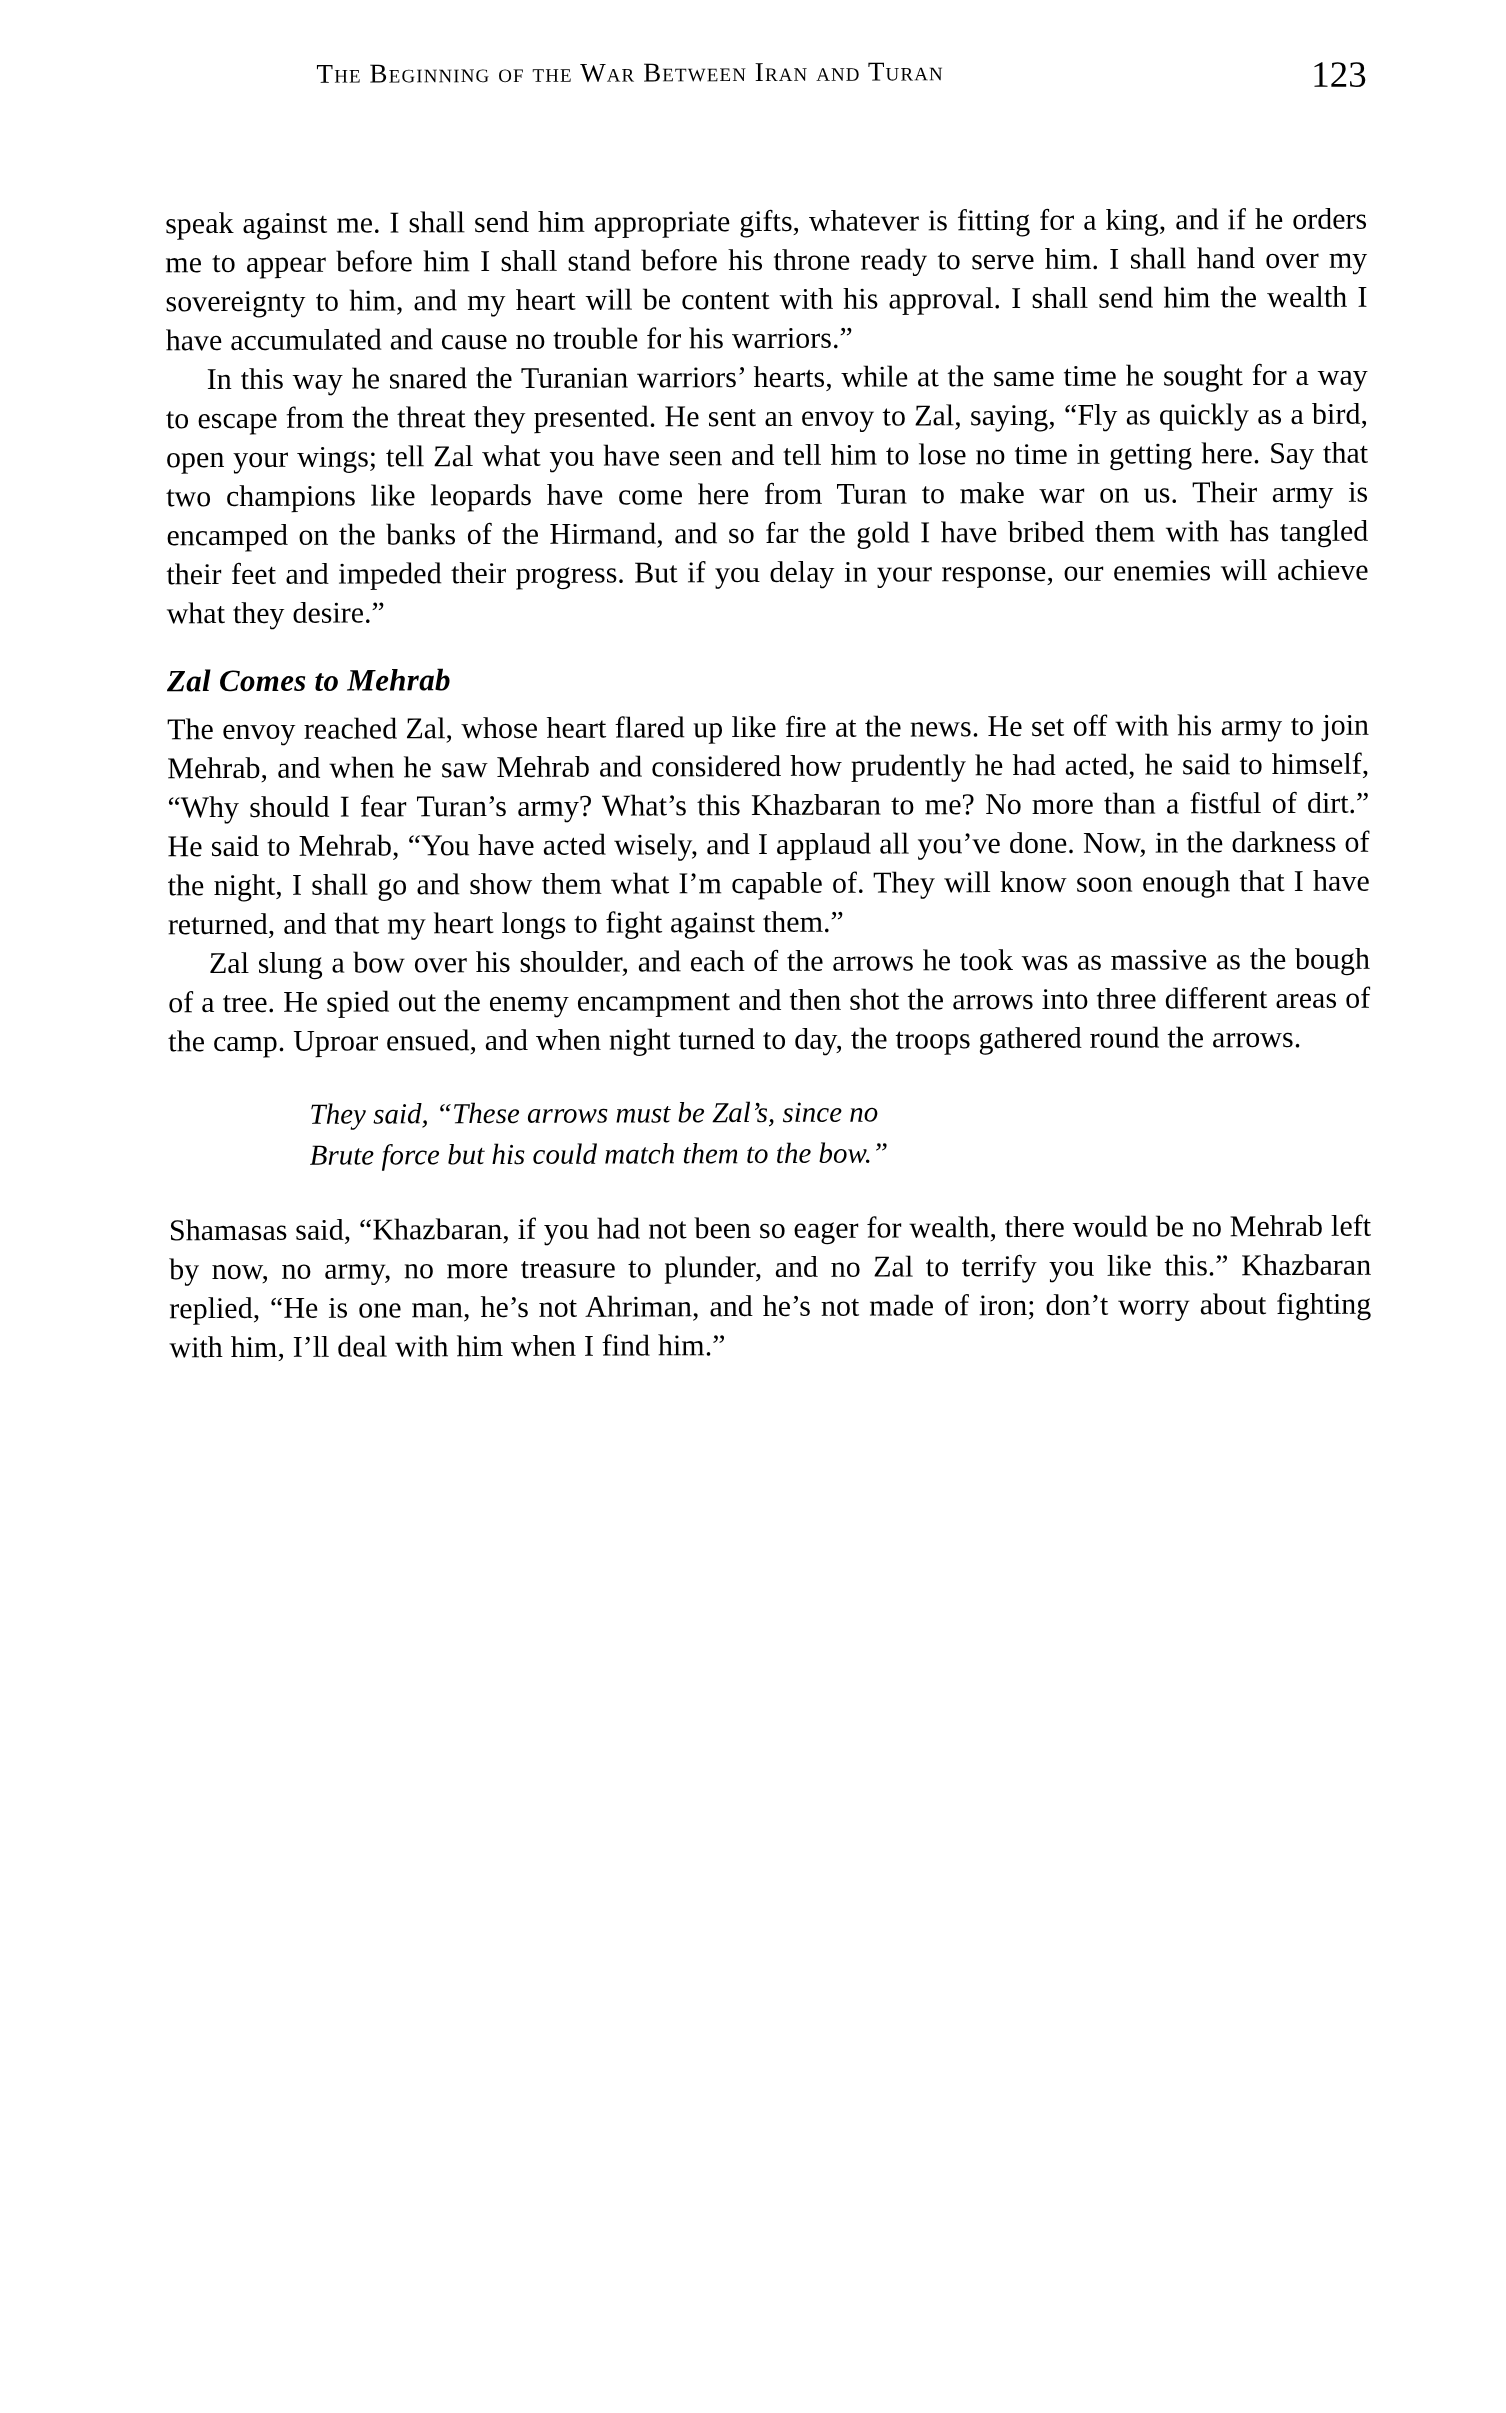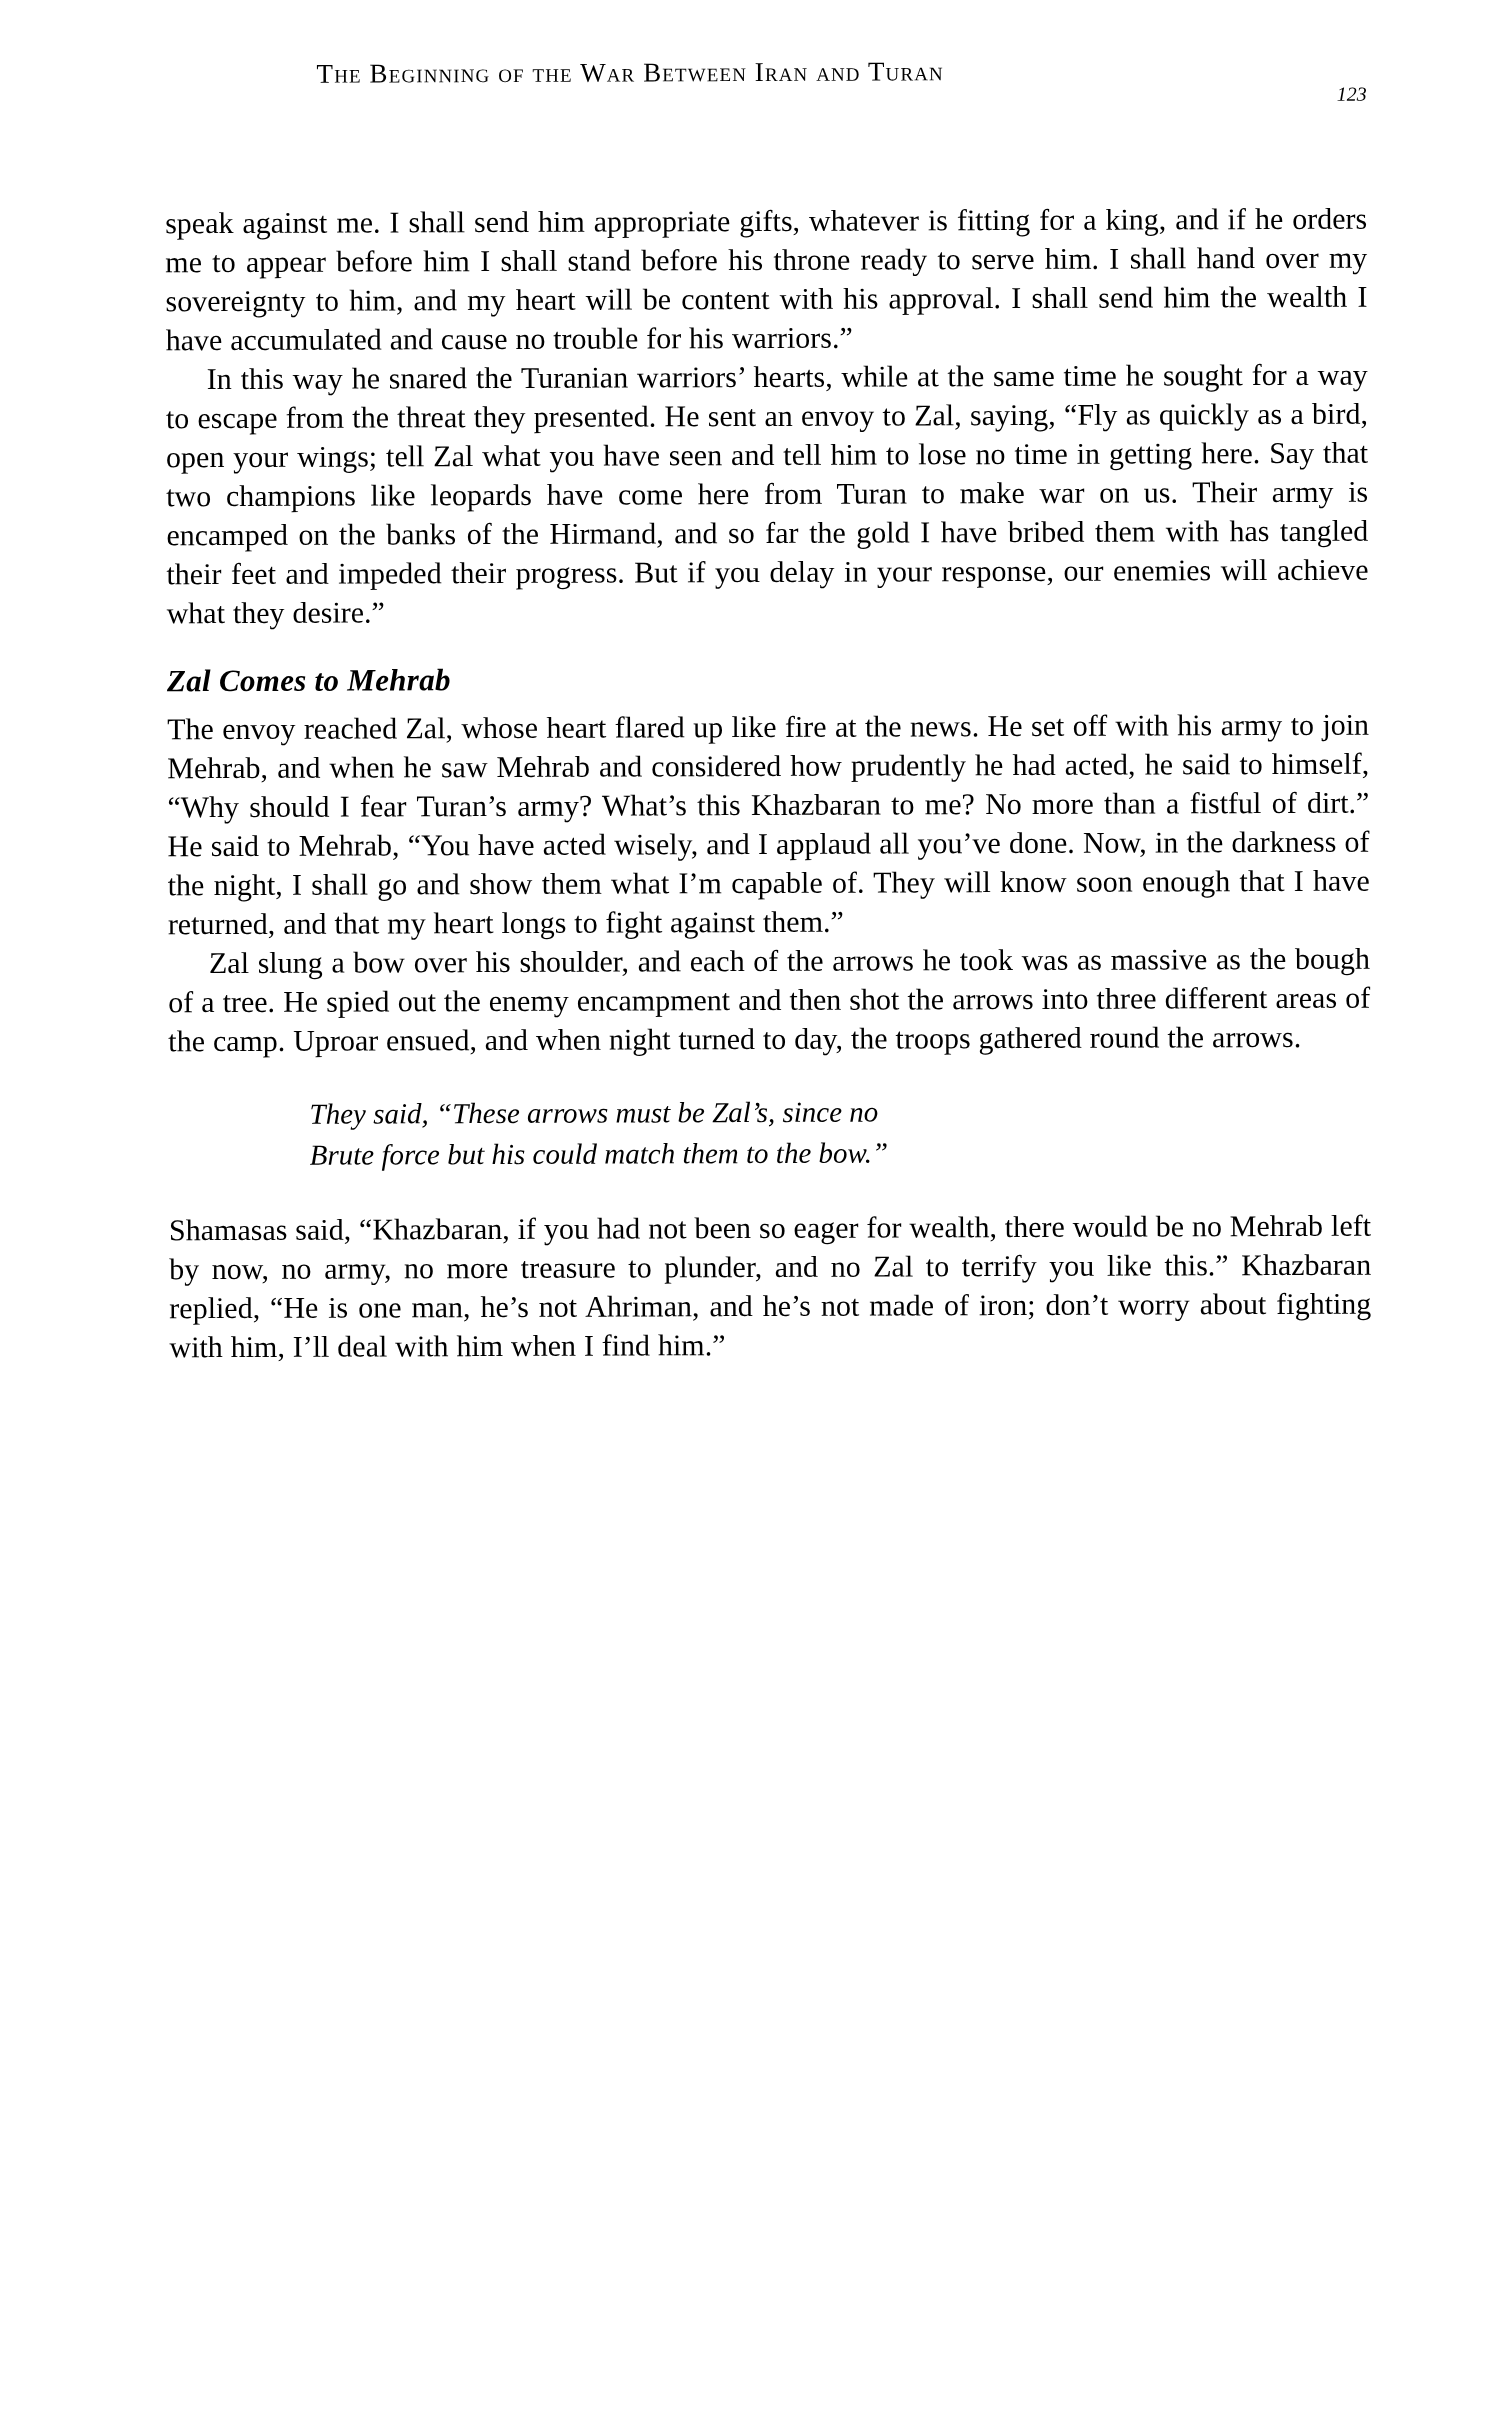--- a/index.html
+++ b/index.html
@@ -40,24 +40,22 @@
     font-size: 27px;
     font-variant: small-caps;
     letter-spacing: 1.1px;
     white-space: nowrap;
     line-height: 1;
   }
   .header-folio {
     position: absolute;
     right: 0px;
     top: -0.8px;
-    font-size: 20px;
-    font-style: italic;
+    font-size: 37px;
     line-height: 1;
-    margin-top: 28px;
   }
 
   
   .text-block {
     position: absolute;
     left: 168px;
     top: 201px;
     width: 1202px;
   }
 

